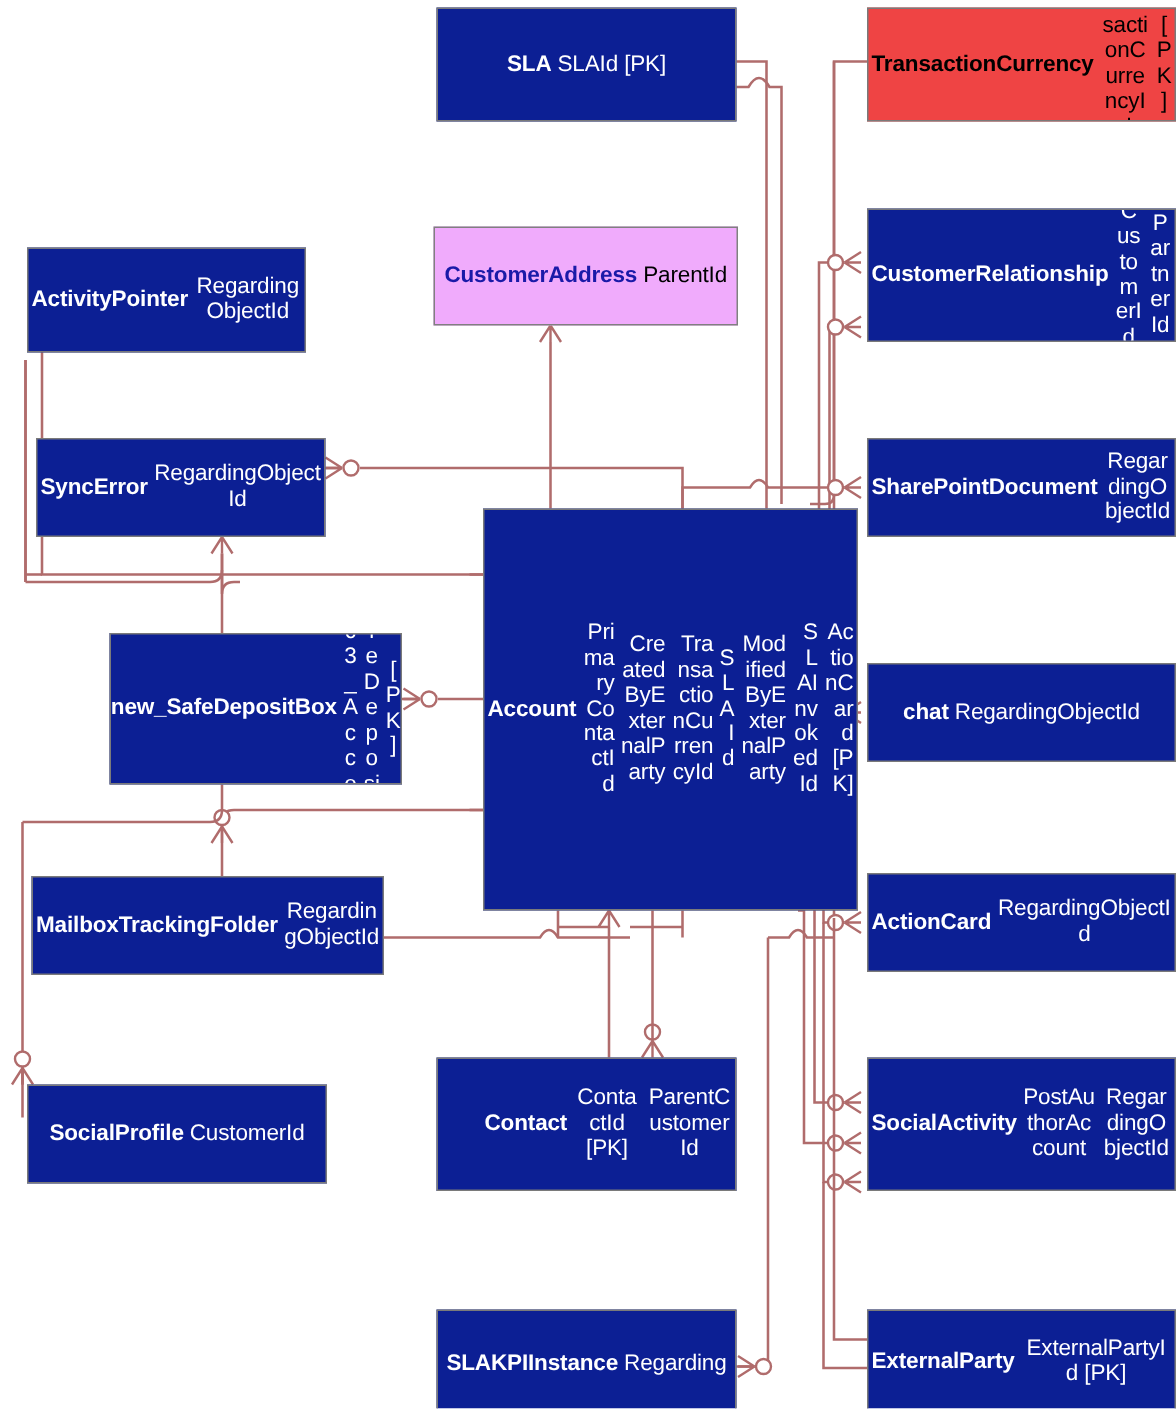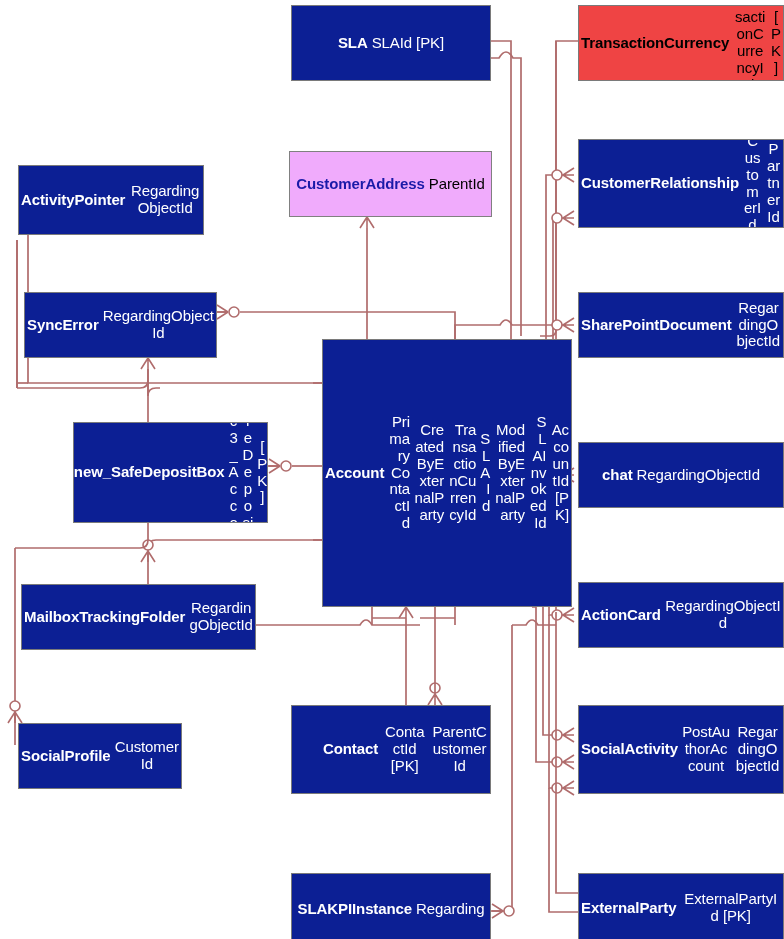--- a/index.html
+++ b/index.html
@@ -223,41 +223,41 @@
         <div class="ent-field">RegardingObjectId</div>
       </div>
       <div class="entity filled" style="left: 322px; top: 339px; width: 250px; height: 268px; text-align: right;">
         <div class="ent-title">Account</div>
         <div class="ent-field">PrimaryContactId</div>
         <div class="ent-field">CreatedByExternalParty</div>
         <div class="ent-field">TransactionCurrencyId</div>
         <div class="ent-field">SLAId</div>
         <div class="ent-field">ModifiedByExternalParty</div>
         <div class="ent-field">SLAInvokedId</div>
-        <div class="ent-field">AccountId  [PK]</div>
+        <div class="ent-field">ActionCard  [PK]</div>
       </div>
       <div class="entity filled" style="left: 73px; top: 422px; width: 195px; height: 101px;">
         <div class="ent-title">new_SafeDepositBox</div>
         <div class="ent-field">cr4c3_Account</div>
         <div class="ent-field">new_SafeDepositBoxId</div>
         <div class="ent-field">[PK]</div>
       </div>
       <div class="entity filled" style="left: 578px; top: 442px; width: 206px; height: 66px;">
         <div class="ent-title">chat</div>
         <div class="ent-field">RegardingObjectId</div>
       </div>
       <div class="entity filled" style="left: 21px; top: 584px; width: 235px; height: 66px;">
         <div class="ent-title">MailboxTrackingFolder</div>
         <div class="ent-field">RegardingObjectId</div>
       </div>
       <div class="entity filled" style="left: 578px; top: 582px; width: 206px; height: 66px;">
         <div class="ent-title">ActionCard</div>
         <div class="ent-field">RegardingObjectId</div>
       </div>
-      <div class="entity filled" style="left: 18px; top: 723px; width: 164px; height: 66px;">
+      <div class="entity filled" style="left: 18px; top: 723px; width: 200px; height: 66px;">
         <div class="ent-title">SocialProfile</div>
         <div class="ent-field">CustomerId</div>
       </div>
       <div class="entity filled" style="left: 291px; top: 705px; width: 200px; height: 89px; padding-left: 29px;">
         <div class="ent-title">Contact</div>
         <div class="ent-field">ContactId  [PK]</div>
         <div class="ent-field">ParentCustomerId</div>
       </div>
       <div class="entity filled" style="left: 578px; top: 705px; width: 206px; height: 89px;">
         <div class="ent-title">SocialActivity</div>

